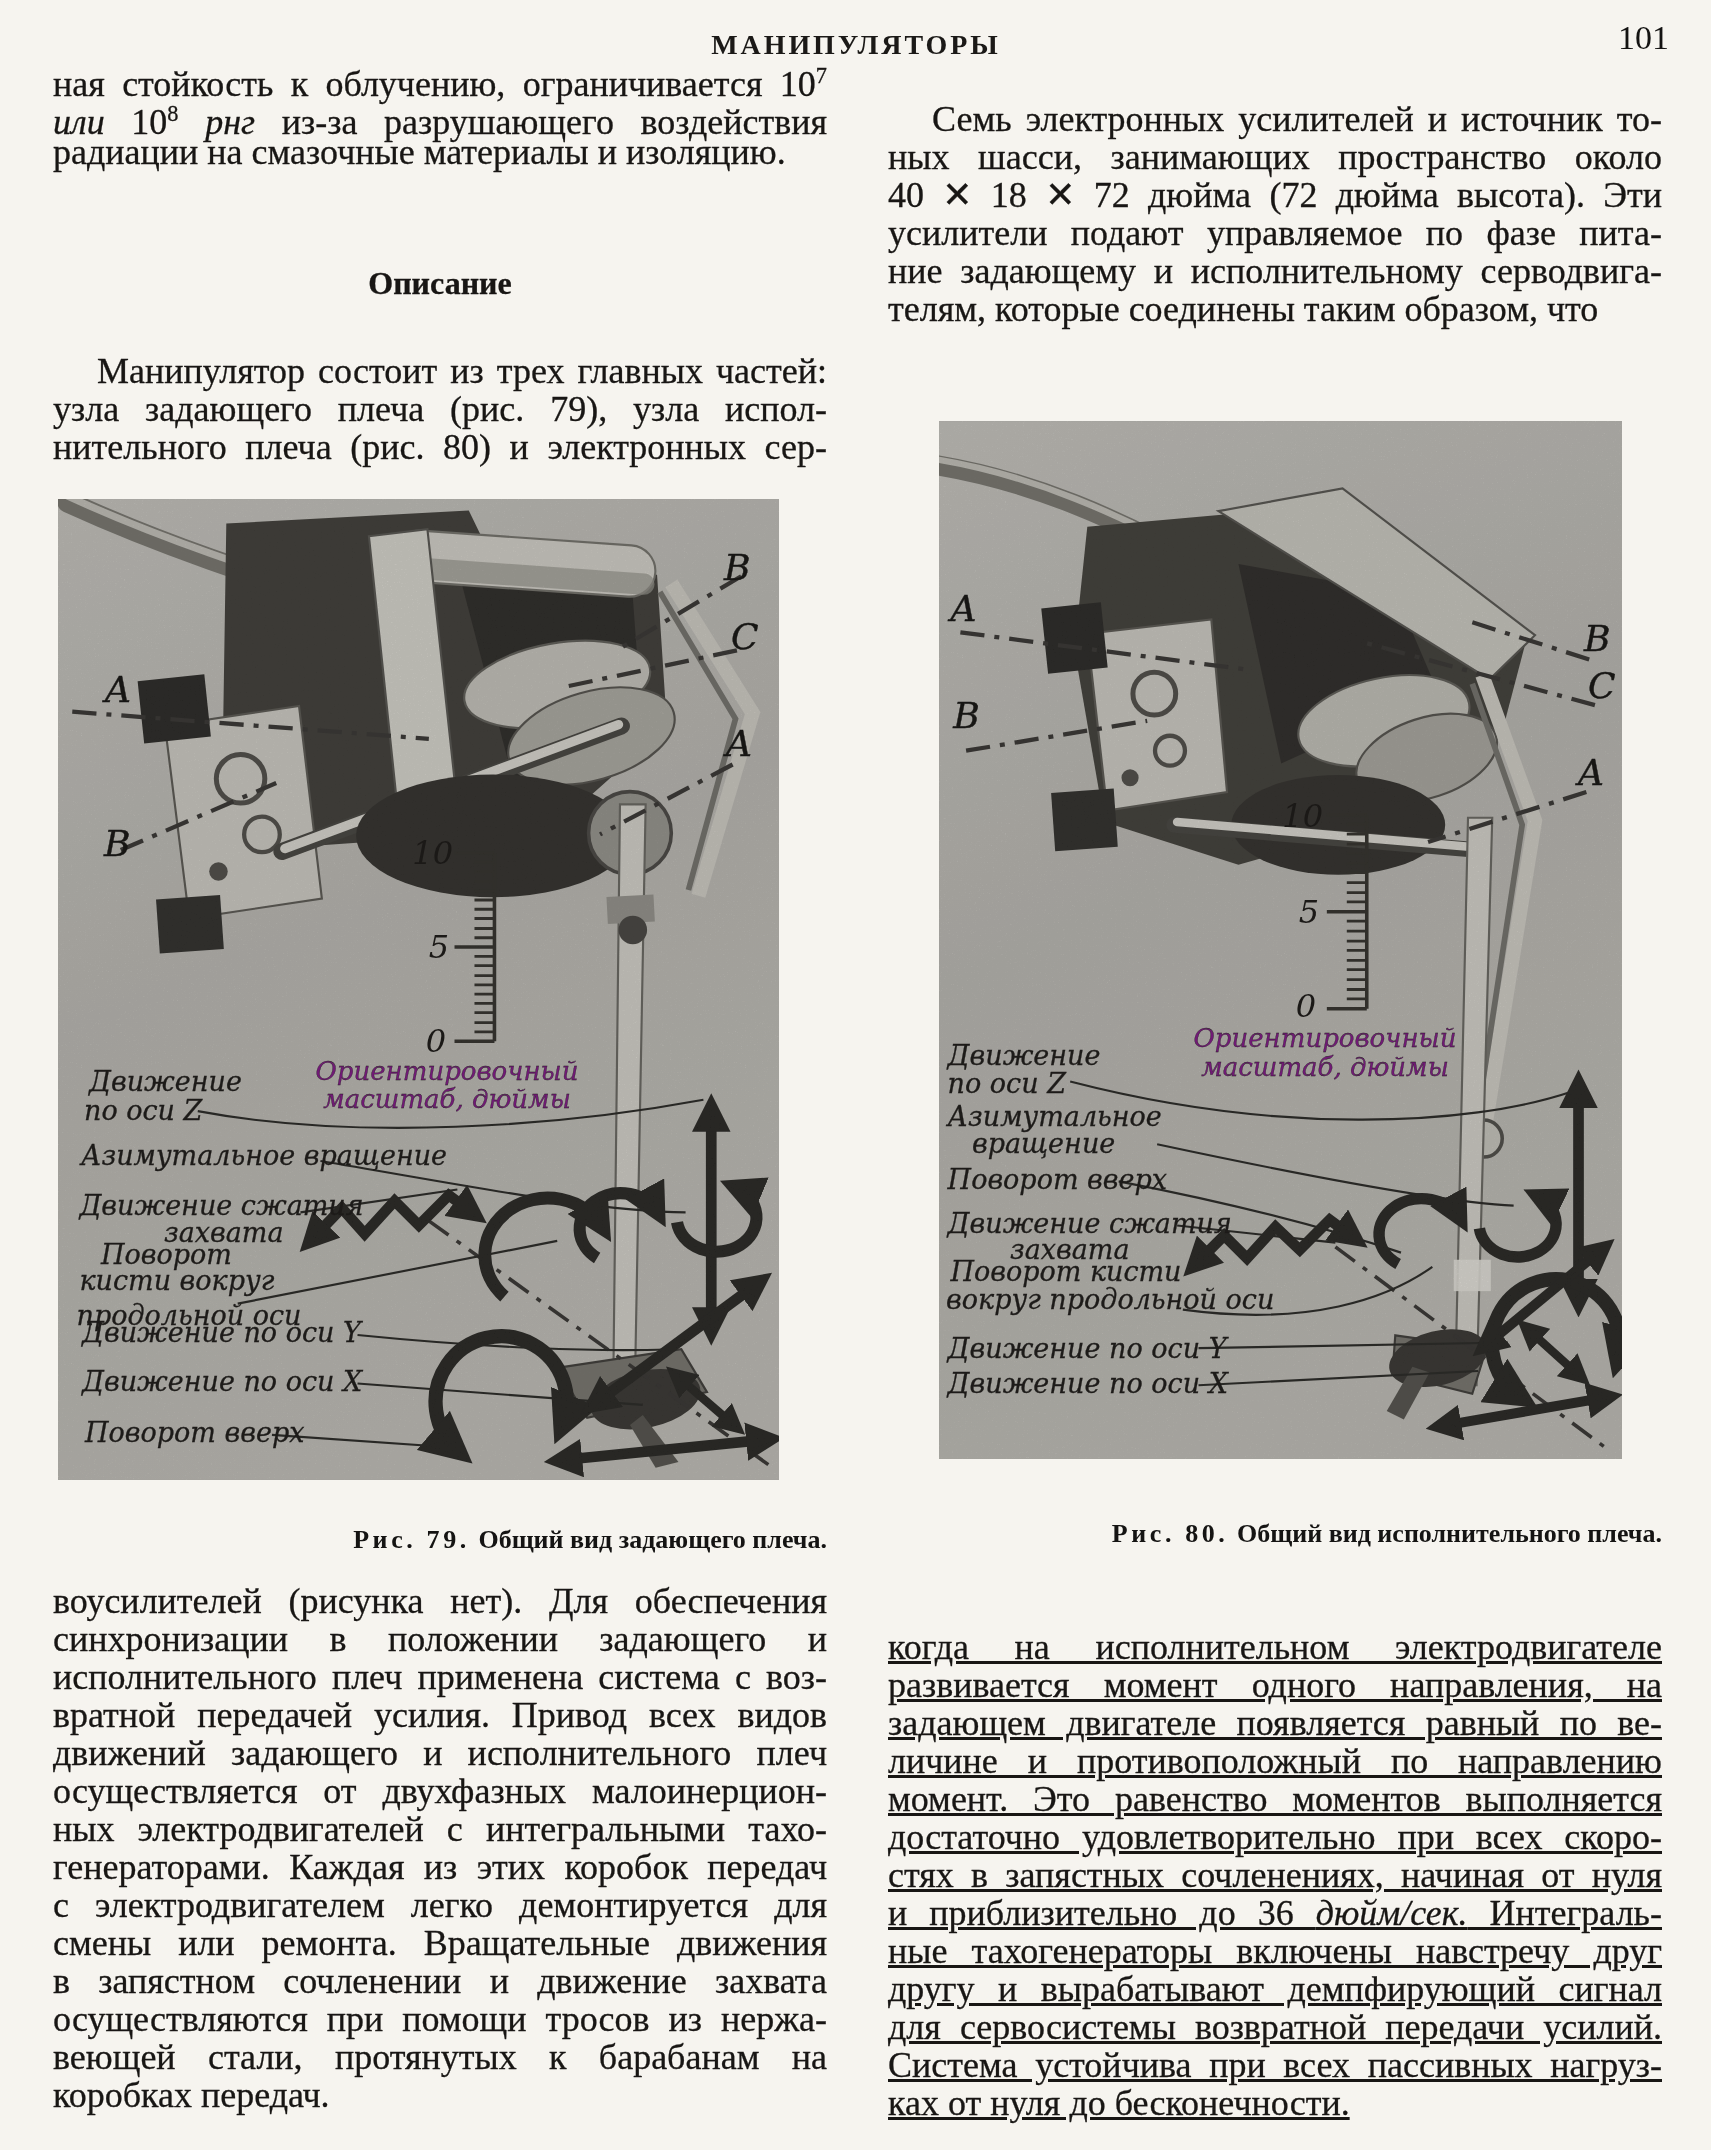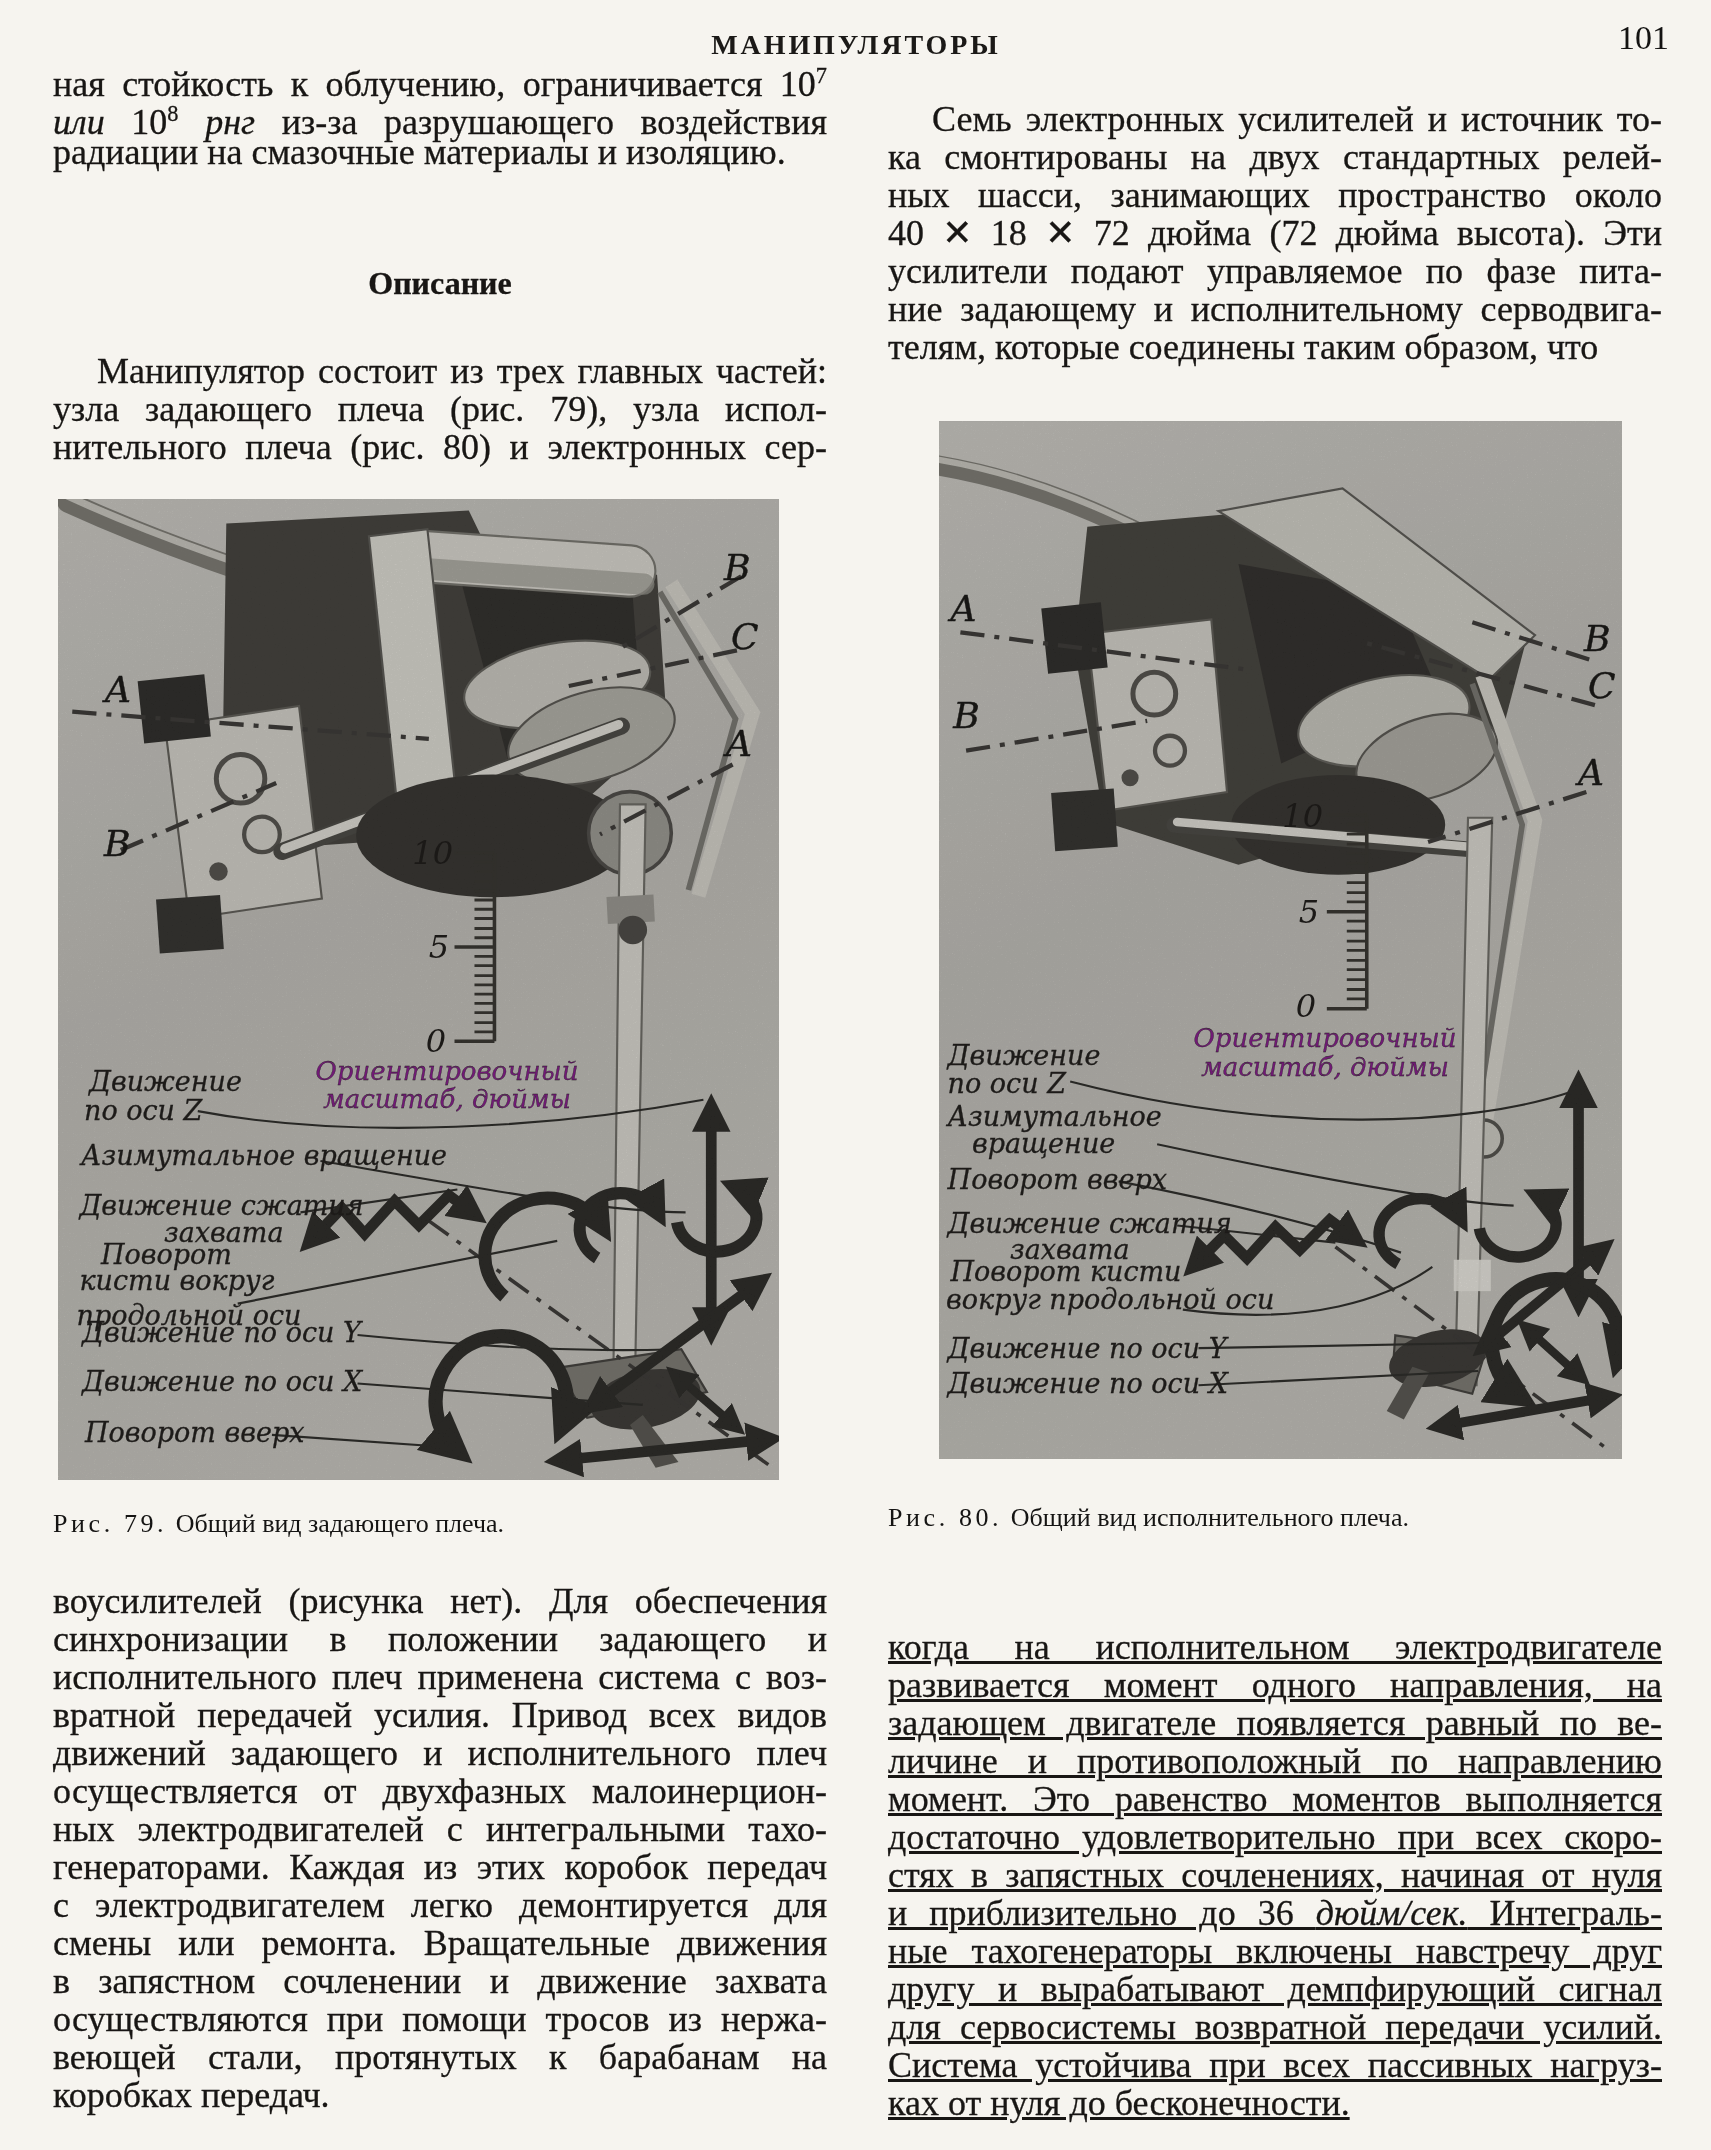--- a/index.html
+++ b/index.html
@@ -47,22 +47,22 @@
   .figruler{
     position:absolute;width:53px;text-align:right;font-family:"DejaVu Serif",serif;
     font-style:italic;font-size:32px;line-height:1;color:#1b1917;
   }
   .figscale{
     position:absolute;width:264px;text-align:center;font-family:"DejaVu Serif",serif;
     font-style:italic;font-size:26px;line-height:1.12;color:#701a75;white-space:nowrap;
     -webkit-text-stroke:0.3px #1d1b19;
   }
   .figcap{
-    position:absolute;width:774px;text-align:left;font-size:26px;line-height:33px;
-    font-weight:400;color:#151413;
+    position:absolute;width:774px;text-align:right;font-size:26px;line-height:33px;
+    font-weight:700;color:#151413;margin-top:16px;
   }
   .figcap .cl{letter-spacing:3.6px;margin-right:8.6px;}
 </style>
 </head>
 <body>
 
 <div class="rhead">МАНИПУЛЯТОРЫ</div>
 <div class="pnum">101</div>
 
 <div class="block" style="left:53px;top:57px;">
@@ -199,21 +199,20 @@
   <div class="line">с электродвигателем легко демонтируется для</div>
   <div class="line">смены или ремонта. Вращательные движения</div>
   <div class="line">в запястном сочленении и движение захвата</div>
   <div class="line">осуществляются при помощи тросов из нержа-</div>
   <div class="line">веющей стали, протянутых к барабанам на</div>
   <div class="line last">коробках передач.</div>
 </div>
 
 <div class="block" style="left:888px;top:100px;">
   <div class="line indent">Семь электронных усилителей и источник то-</div>
-  <div class="line">ка смонтированы на двух стандартных релей-</div>
   <div class="line">ных шасси, занимающих пространство около</div>
   <div class="line">40 ✕ 18 ✕ 72 дюйма (72 дюйма высота). Эти</div>
   <div class="line">усилители подают управляемое по фазе пита-</div>
   <div class="line">ние задающему и исполнительному серводвига-</div>
   <div class="line last">телям, которые соединены таким образом, что</div>
 </div>
 
 <div class="fig" style="left:939px;top:421px;width:683px;height:1038px;">
   <svg width="683" height="1038" viewBox="0 0 958 1455">
     <defs>

